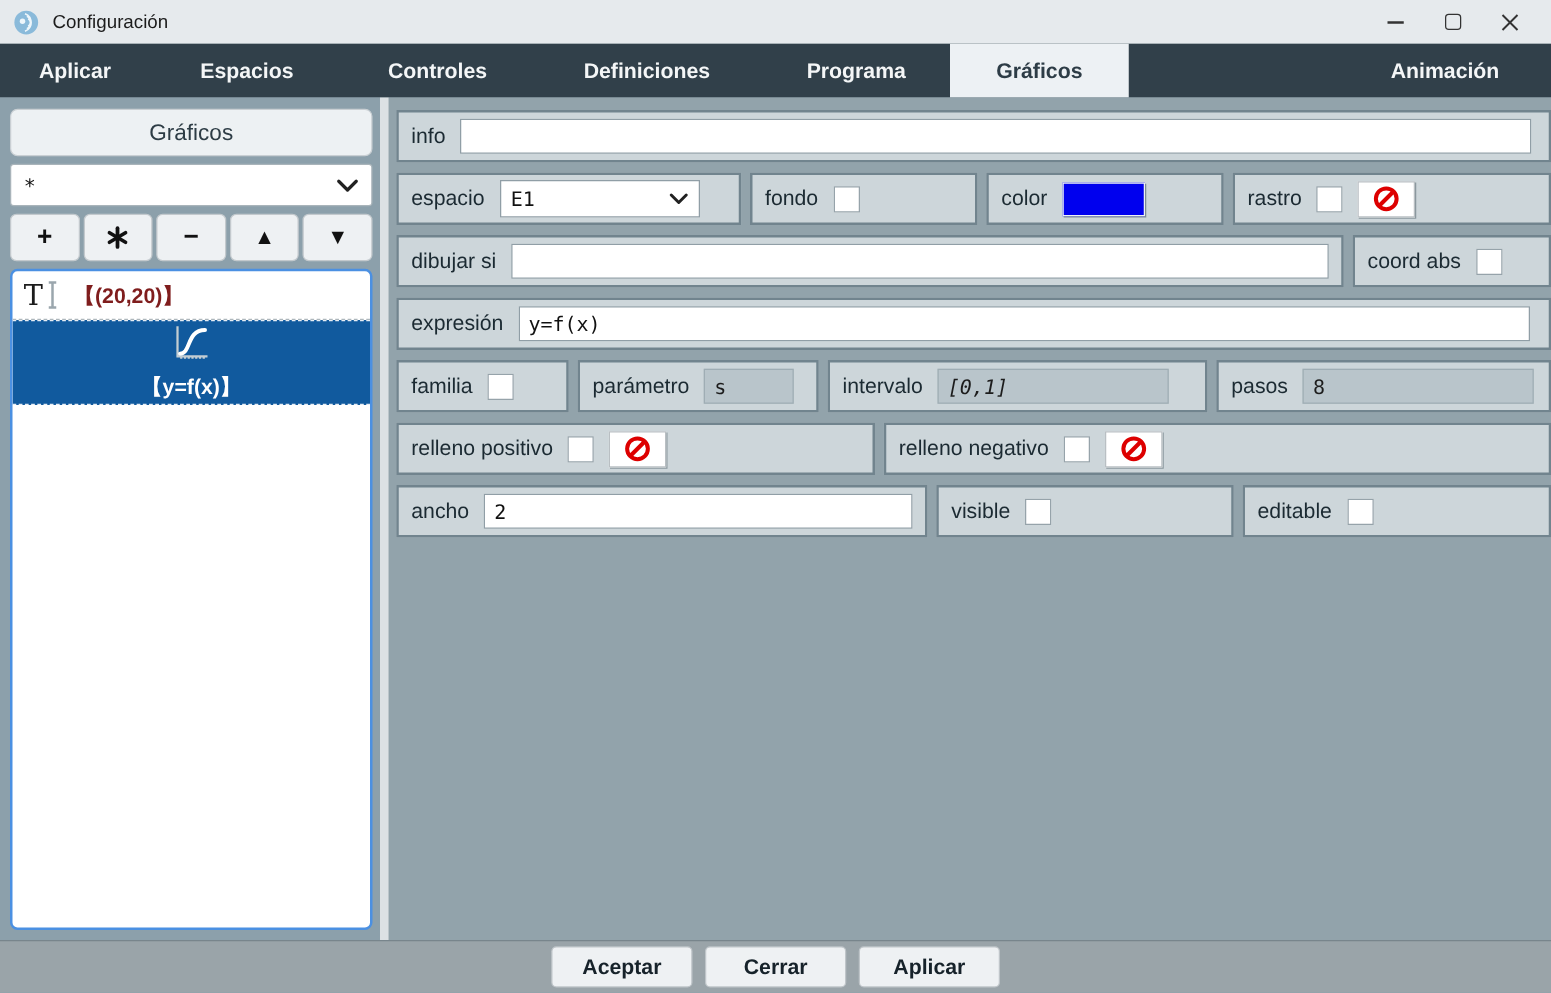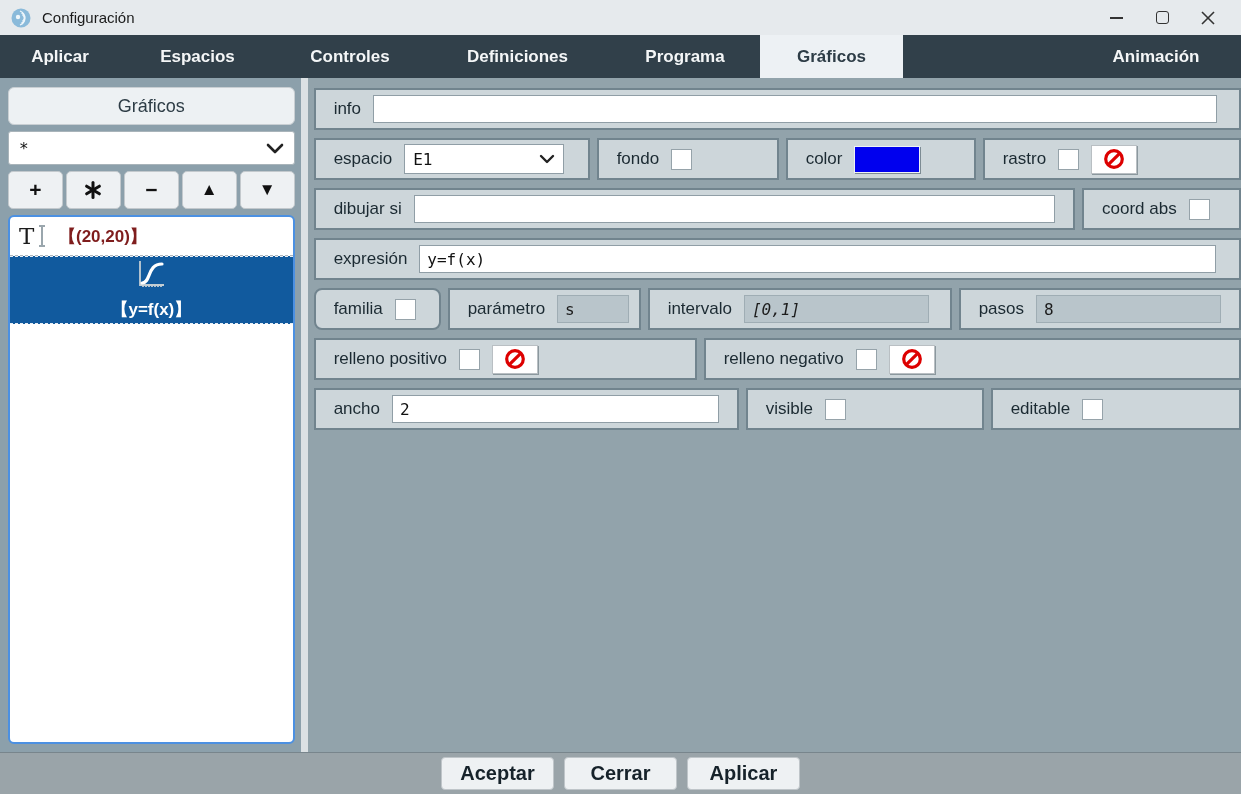--- a/index.html
+++ b/index.html
@@ -37,35 +37,35 @@
   .lp-toolbar { display:flex; gap:3px; margin-bottom:6px; }
   .tb-btn { flex:1; height:38px; background:#eef1f3; border:1px solid #c3c9cd; border-radius:5px; display:flex; align-items:center; justify-content:center; font-size:21px; font-weight:700; color:#111; cursor:pointer; }
   .lp-list { flex:1; background:#fff; border:2px solid #4b90e2; border-radius:6px; overflow:hidden; display:flex; flex-direction:column; }
   .list-item { min-height:39px; display:flex; align-items:center; gap:9px; padding:2px 8px; border-bottom:1px dashed #aeb7bc; cursor:pointer; }
   .list-item .lbl { font-size:17px; font-weight:700; color:#7f1d1d; }
   .list-item.selected { background:#115a9e; border-top:1px dashed #e8eef5; border-bottom:1px dashed #e8eef5;flex-direction:column; }
   .list-item.selected .lbl { color:#fff; }
 
   
   .row { display:flex; gap:7px; height:42px; margin-bottom:8px; flex:0 0 auto; }
-  .cell { background:#cdd6da; border:2px solid #71848e; display:flex; align-items:center; gap:12px; padding:0 18px; }
+  .cell { background:#cdd6da; border:2px solid #71848e; display:flex; align-items:center; gap:12px; padding:0 10px; }
   .cell .label { font-size:17px; color:#1b2a32; white-space:nowrap; }
   .grow { flex:1; }
 
   .tinput { height:28px; border:1px solid #909ea6; background:#fff; font-family:"DejaVu Sans Mono", monospace; font-size:16px; color:#111; padding:0 7px; outline:none; }
   .dinput { height:28px; border:1px solid #9fadb4; background:#b9c5cb; font-family:"DejaVu Sans Mono", monospace; font-size:16px; color:#1c1c1c; padding:0 7px; outline:none; }
   .selectbox { width:160px; height:30px; background:#fff; border:1px solid #909ea6; display:flex; align-items:center; padding:0 8px; font-family:"DejaVu Sans Mono", monospace; font-size:16px; color:#111; cursor:pointer; }
   .selectbox svg { margin-left:auto; }
   .checkbox { width:21px; height:21px; background:#fff; border:1px solid #96a3aa; flex:0 0 auto; cursor:pointer; }
   .swatch { width:66px; height:27px; border:1px solid #eef2f4; box-shadow:1px 1px 0 #7c8b93; cursor:pointer; }
   .prohibit-btn { width:46px; height:29px; background:#fff; border:1px solid #b9bfc3; box-shadow:1px 1px 0 #8b989e; display:flex; align-items:center; justify-content:center; cursor:pointer; }
 
   
   .footer { height:42px; background:#9aa4a9; border-top:1px solid #78858c; display:flex; align-items:center; justify-content:center; gap:10px; flex:0 0 auto; }
-  .f-btn { min-width:113px; height:33px; background:#eef1f3; border:1px solid #bfc5c9; border-radius:4px; font-size:20px; font-weight:600; color:#16222a; display:flex; align-items:center; justify-content:center; font-family:"Liberation Sans", sans-serif; cursor:pointer; }
+  .f-btn { min-width:113px; height:33px; background:#eef1f3; border:1px solid #bfc5c9; border-radius:4px; font-size:17px; font-weight:600; color:#16222a; display:flex; align-items:center; justify-content:center; font-family:"Liberation Sans", sans-serif; cursor:pointer; }
 </style>
 </head>
 <body>
 
 <div class="window">
 
   <div class="titlebar">
     <svg width="22" height="22" viewBox="0 0 22 22">
       <circle cx="11" cy="11" r="9.5" fill="#8abada"></circle>
       <circle cx="8" cy="10" r="2.2" fill="#eef6fb"></circle>
@@ -204,21 +204,21 @@
       </div>
 
       <div class="row">
         <div class="cell grow">
           <span class="label">expresión</span>
           <input class="tinput grow" style="margin-right: 5px;" value="y=f(x)">
         </div>
       </div>
 
       <div class="row">
-        <div class="cell" style="width:127px;border-radius:8px;">
+        <div class="cell" style="width:138px;">
           <span class="label">familia</span>
           <div class="checkbox"></div>
         </div>
         <div class="cell" style="width:193px;">
           <span class="label">parámetro</span>
           <input class="dinput" style="width: 72px;" disabled="" value="s">
         </div>
         <div class="cell" style="width:304px;">
           <span class="label">intervalo</span>
           <input class="dinput" style="width: 185px; font-style: italic;" disabled="" value="[0,1]">

